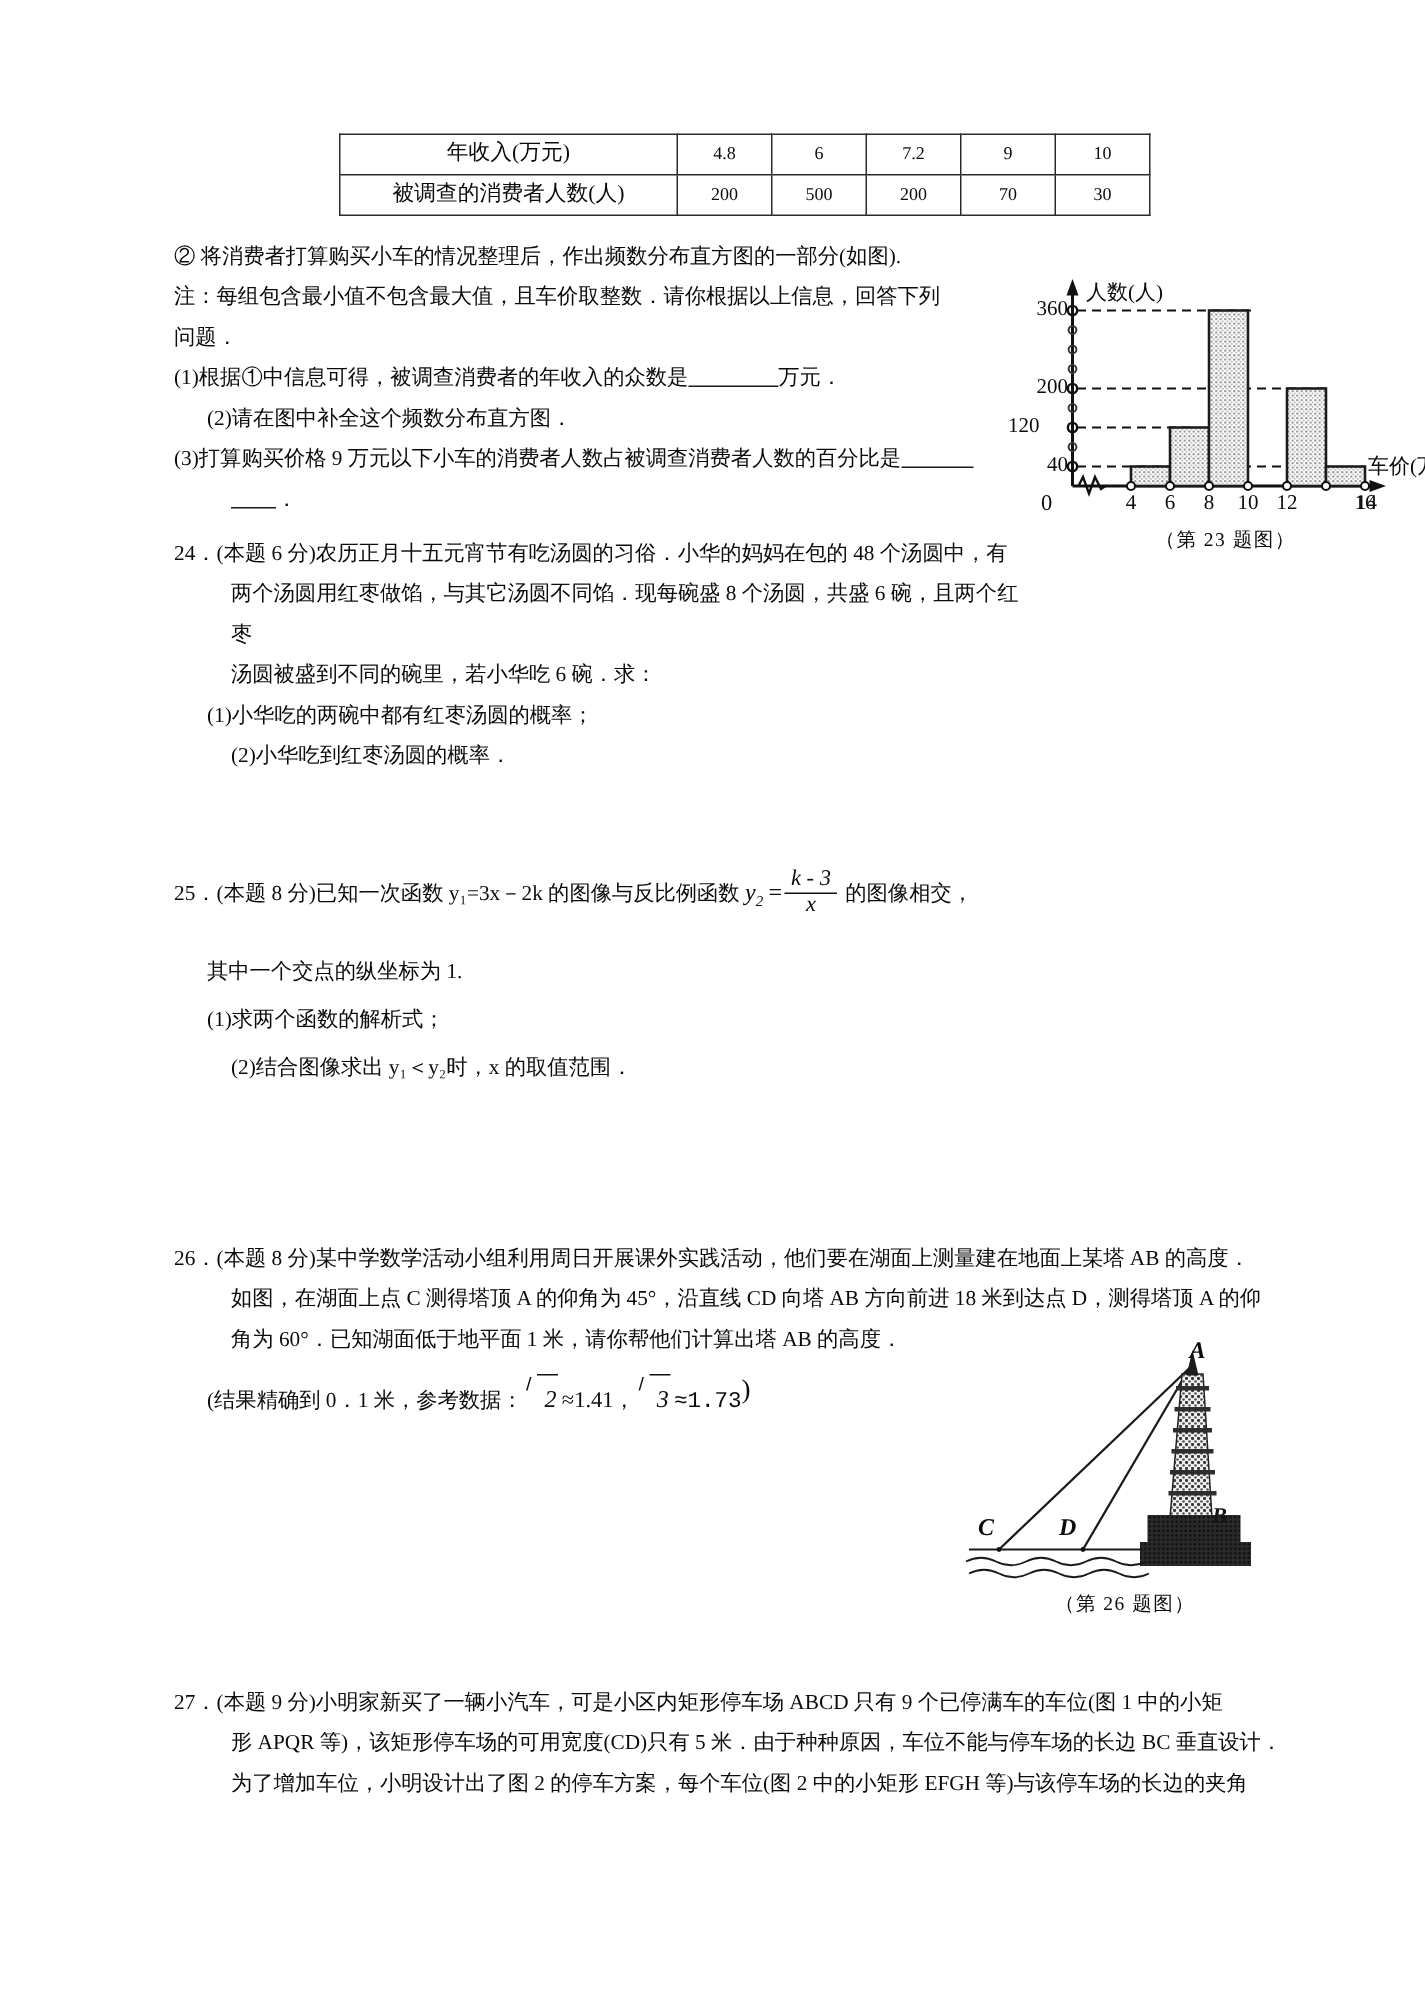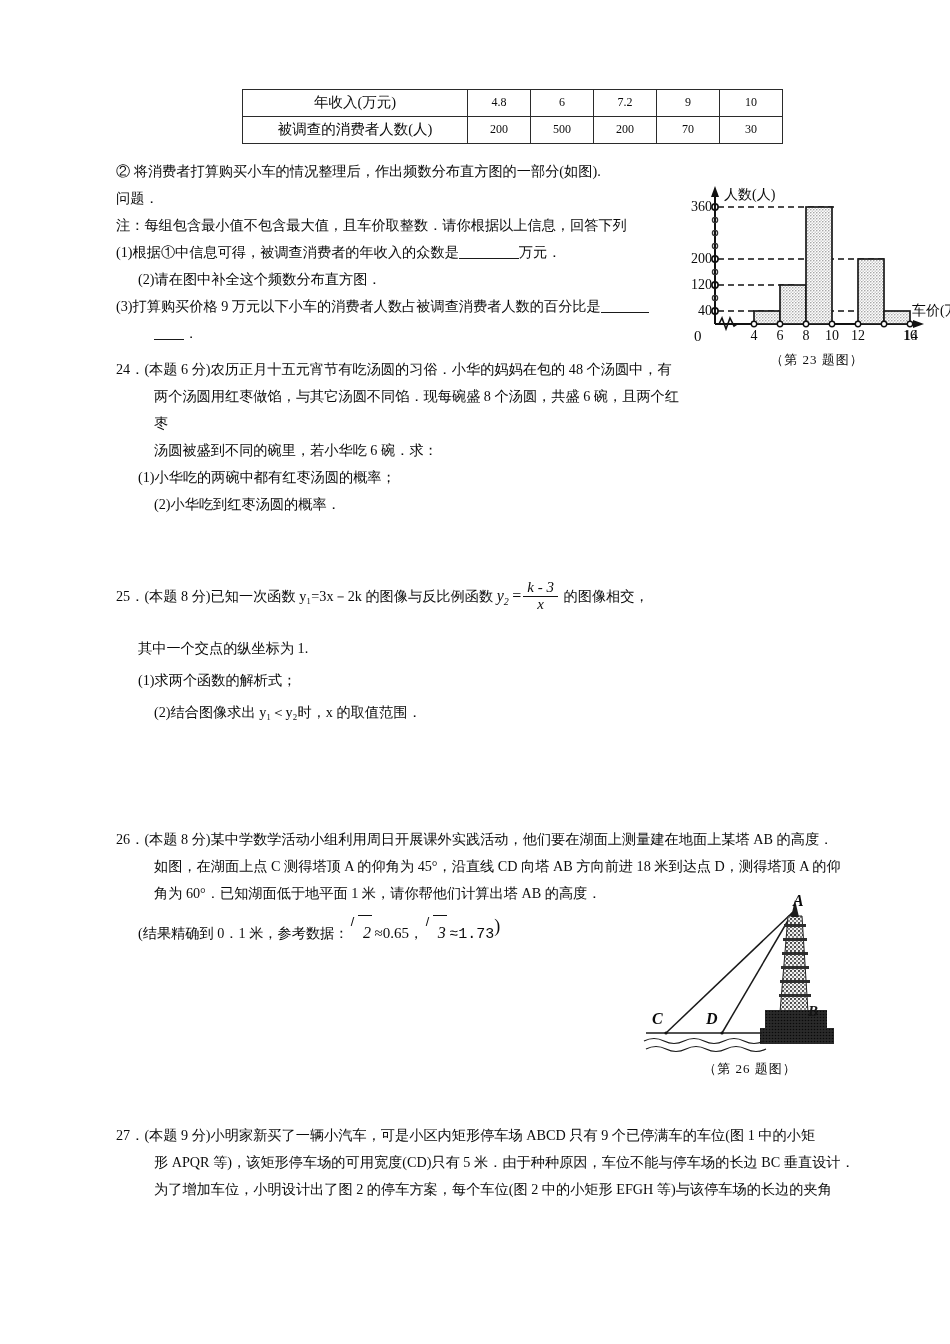--- a/index.html
+++ b/index.html
@@ -4,21 +4,21 @@
 <style>
   html,body{margin:0;padding:0;background:#fff;}
   body{
     width:950px;height:1344px;position:relative;overflow:hidden;
     font-family:"Liberation Serif","DejaVu Serif",serif;
     color:#0b0b0b;
   }
   .page{position:absolute;inset:0;}
 
   
-  .tbl-wrap{position:absolute;left:242px;top:89px;}
+  .tbl-wrap{position:absolute;left:226px;top:89px;}
   table.income{border-collapse:collapse;}
   table.income td{
     border:1px solid #2b2b2b;
     text-align:center;
     font-size:12px;
     line-height:1.1;
     padding:5px 4px;
     white-space:nowrap;
   }
   table.income td.rowhead{width:204px;font-size:14.5px;padding:5px 10px;}
@@ -85,22 +85,22 @@
         <td class="val">200</td>
         <td class="val">70</td>
         <td class="val">30</td>
       </tr>
     </tbody>
       </table>
   </div>
 
   <div class="txt" style="left:116px;top:158px;width:560px;">
     <p>② 将消费者打算购买小车的情况整理后，作出频数分布直方图的一部分(如图).</p>
+    <p>注：每组包含最小值不包含最大值，且车价取整数．请你根据以上信息，回答下列</p>
     <p>问题．</p>
-    <p>注：每组包含最小值不包含最大值，且车价取整数．请你根据以上信息，回答下列</p>
     <p><span>(1)根据①中信息可得，被调查消费者的年收入的众数是</span><span class="blank b60"></span><span>万元．</span></p>
     <p class="sub">(2)请在图中补全这个频数分布直方图．</p>
     <p><span>(3)打算购买价格 9 万元以下小车的消费者人数占被调查消费者人数的百分比是</span><span class="blank b48"></span></p>
     <p class="sub2"><span class="blank b30"></span><span>．</span></p>
   </div>
 
   <div class="fig23">
     <svg width="276" height="232" viewBox="0 0 276 232">
       <defs>
         <pattern id="stip" width="3" height="3" patternUnits="userSpaceOnUse">
@@ -156,21 +156,21 @@
         <circle cx="134" cy="148" r="2.7"></circle>
         <circle cx="160" cy="148" r="2.7"></circle>
         <circle cx="186" cy="148" r="2.7"></circle>
         <circle cx="212" cy="148" r="2.7"></circle>
         <circle cx="238" cy="148" r="2.7"></circle>
       </g>
     </svg>
 
     <div style="position:absolute;left:0px;top:23px;width:40px;text-align:right;font-size:14px;font-family:Liberation Serif, serif;">360</div>
     <div style="position:absolute;left:0px;top:75px;width:40px;text-align:right;font-size:14px;">200</div>
-    <div style="position:absolute;left:0px;top:101px;width:40px;text-align:right;font-size:14px;">120</div>
+    <div style="position:absolute;left:0px;top:101px;width:40px;font-size:14px;">120</div>
     <div style="position:absolute;left:0px;top:127px;width:40px;text-align:right;font-size:14px;">40</div>
     <div style="position:absolute;left:22px;top:152px;font-size:15px;">0</div>
 
     <div style="position:absolute;left:52px;top:10px;font-size:14px;white-space:nowrap;">人数(人)</div>
     <div style="position:absolute;left:240px;top:126px;font-size:14px;white-space:nowrap;">车价(万元)</div>
 
     <div style="position:absolute;left:76px;top:152px;width:12px;text-align:center;font-size:14px;">4</div>
     <div style="position:absolute;left:102px;top:152px;width:12px;text-align:center;font-size:14px;">6</div>
     <div style="position:absolute;left:128px;top:152px;width:12px;text-align:center;font-size:14px;">8</div>
     <div style="position:absolute;left:151px;top:152px;width:18px;text-align:center;font-size:14px;">10</div>
@@ -201,21 +201,21 @@
     <p class="sub2">(2)结合图像求出 y₁＜y₂时，x 的取值范围．</p>
   </div>
 
   <div class="txt" style="left:116px;top:826px;width:840px;">
     <p>26．(本题 8 分)某中学数学活动小组利用周日开展课外实践活动，他们要在湖面上测量建在地面上某塔 AB 的高度．</p>
     <p class="sub2">如图，在湖面上点 C 测得塔顶 A 的仰角为 45°，沿直线 CD 向塔 AB 方向前进 18 米到达点 D，测得塔顶 A 的仰</p>
     <p class="sub2">角为 60°．已知湖面低于地平面 1 米，请你帮他们计算出塔 AB 的高度．</p>
     <p class="sub" style="line-height:38px;">
       <span>(结果精确到 0．1 米，参考数据：</span>
       <span class="rad">2</span>
-      <span style="font-size:15px;">≈0.65</span><span>，</span>
+      <span style="font-size:15px;">≈1.41</span><span>，</span>
       <span class="rad">3</span>
       <span style="font-size:15px;font-family:Liberation Mono, monospace;">≈1.73</span><span style="font-size:18px;vertical-align:6px;">)</span>
     </p>
   </div>
 
   <div class="fig26">
     <svg width="270" height="205" viewBox="0 0 270 205">
       <defs>
         <pattern id="rough" width="4" height="4" patternUnits="userSpaceOnUse">
           <rect width="4" height="4" fill="#f2f2f2"></rect>

